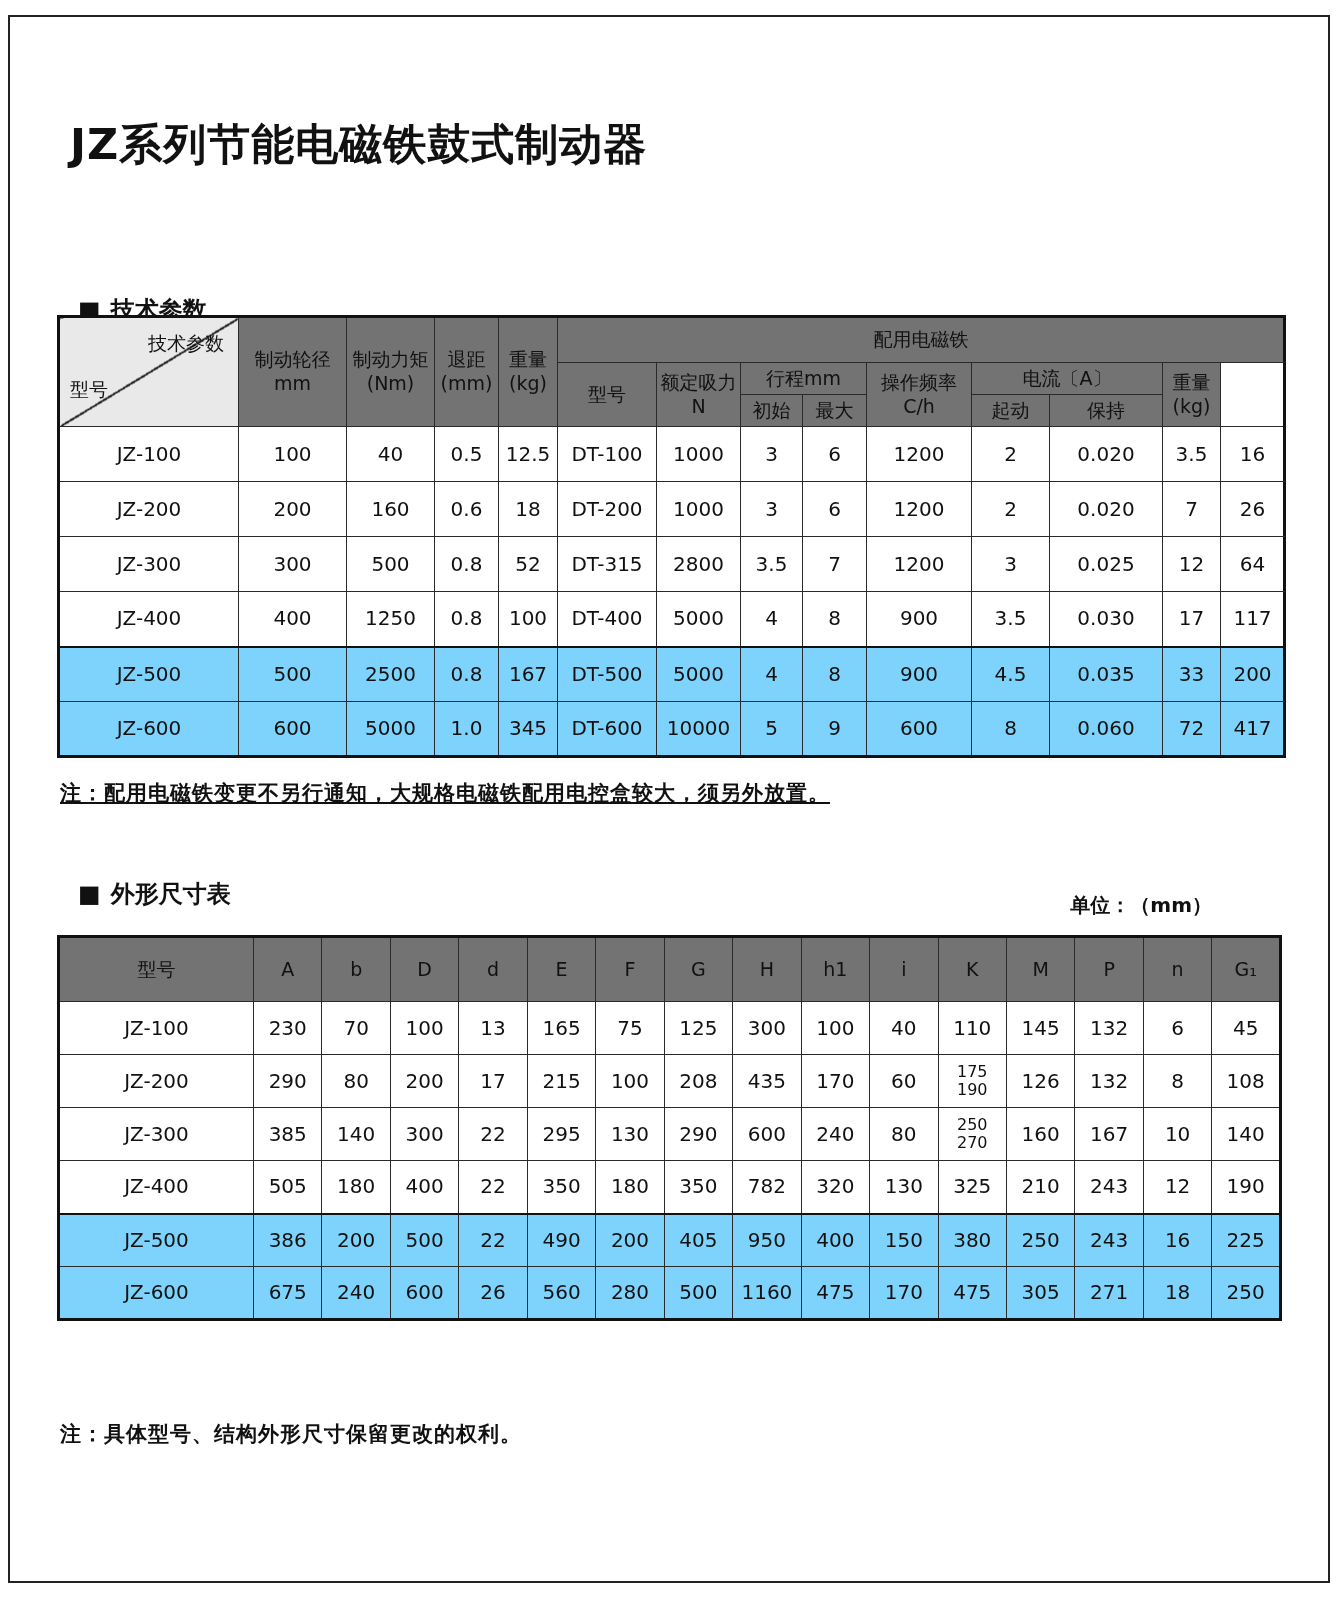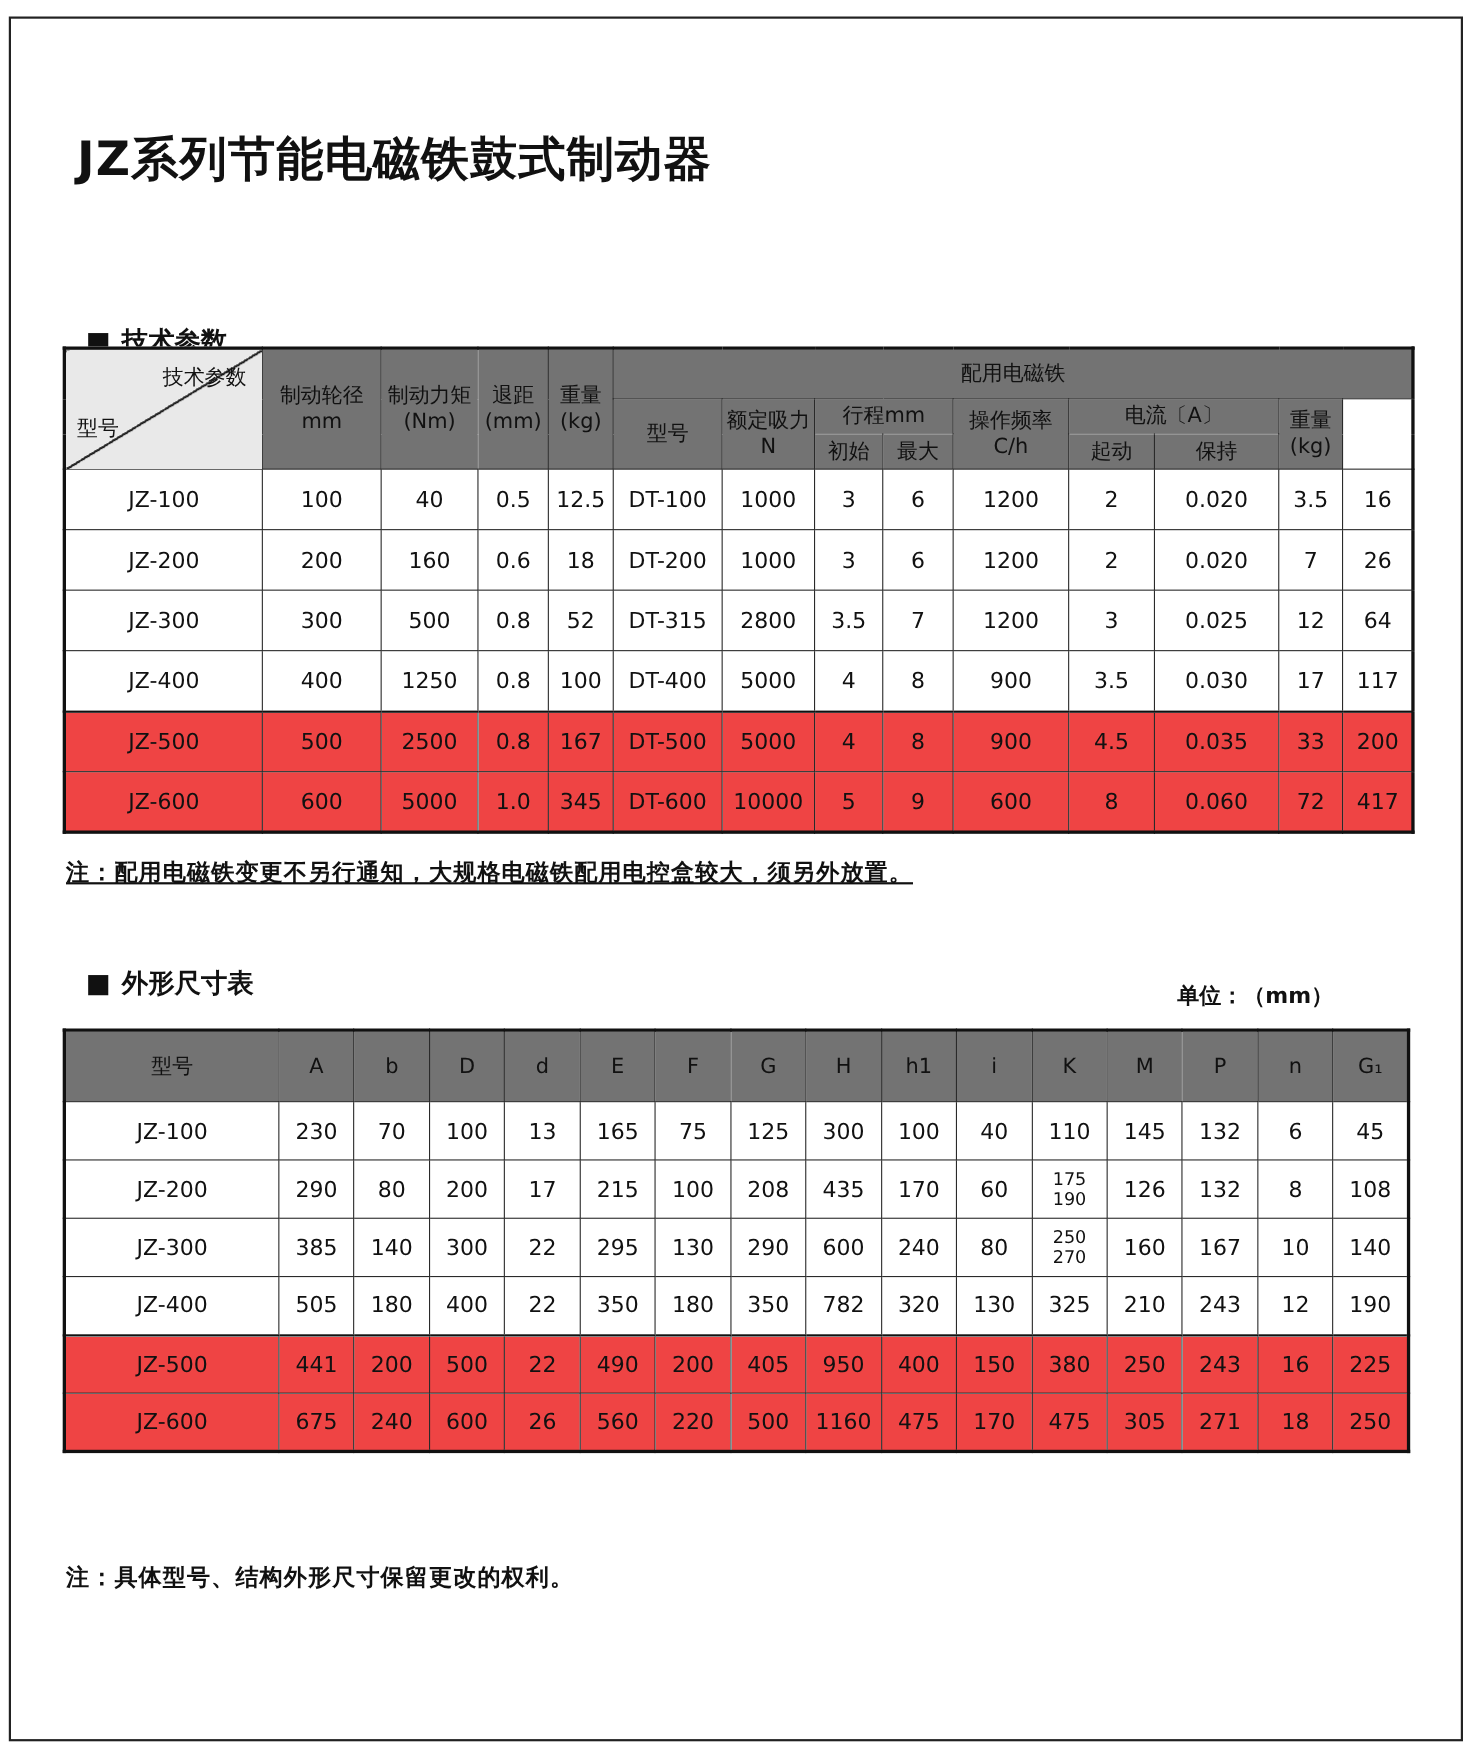--- a/index.html
+++ b/index.html
@@ -20,21 +20,21 @@
   th,td{border:1px solid #2a2a2a;text-align:center;vertical-align:middle;padding:0 2px;overflow:hidden;}
   th{background:#737373;font-weight:normal;font-size:19px;white-space:pre-line;line-height:1.25;}
   td{font-size:20px;white-space:pre-line;line-height:1.15;}
   td.two-line{font-size:16px;line-height:1.15;}
   #table1 thead tr:nth-child(1){height:46px;}
   #table1 thead tr:nth-child(2){height:32px;}
   #table1 thead tr:nth-child(3){height:32px;}
   #table1 tbody tr{height:55px;}
   #table2 thead tr{height:65px;}
   #table2 tbody tr{height:53px;}
-  tr.shaded td{background:#ef4444;}
+  tr.shaded td{background:#7dd3fc;}
   #table1 tbody tr:nth-child(5) td,
   #table2 tbody tr:nth-child(5) td{border-top:2px solid #111;}
   th.diag{
     position:relative;padding:0;
     background-color:#e9e9e9;
     background-image:linear-gradient(to bottom right,
       transparent calc(50% - 1px), #222 calc(50% - 1px),
       #222 calc(50% + 1px), transparent calc(50% + 1px));
   }
   .diag-tr{position:absolute;top:14px;right:14px;font-size:19px;}
@@ -324,21 +324,21 @@
         <td>320</td>
         <td>130</td>
         <td>325</td>
         <td>210</td>
         <td>243</td>
         <td>12</td>
         <td>190</td>
       </tr>
       <tr class="shaded">
         <td>JZ-500</td>
-        <td>441</td>
+        <td>386</td>
         <td>200</td>
         <td>500</td>
         <td>22</td>
         <td>490</td>
         <td>200</td>
         <td>405</td>
         <td>950</td>
         <td>400</td>
         <td>150</td>
         <td>380</td>
@@ -347,21 +347,21 @@
         <td>16</td>
         <td>225</td>
       </tr>
       <tr class="shaded">
         <td>JZ-600</td>
         <td>675</td>
         <td>240</td>
         <td>600</td>
         <td>26</td>
         <td>560</td>
-        <td>220</td>
+        <td>280</td>
         <td>500</td>
         <td>1160</td>
         <td>475</td>
         <td>170</td>
         <td>475</td>
         <td>305</td>
         <td>271</td>
         <td>18</td>
         <td>250</td>
       </tr>

